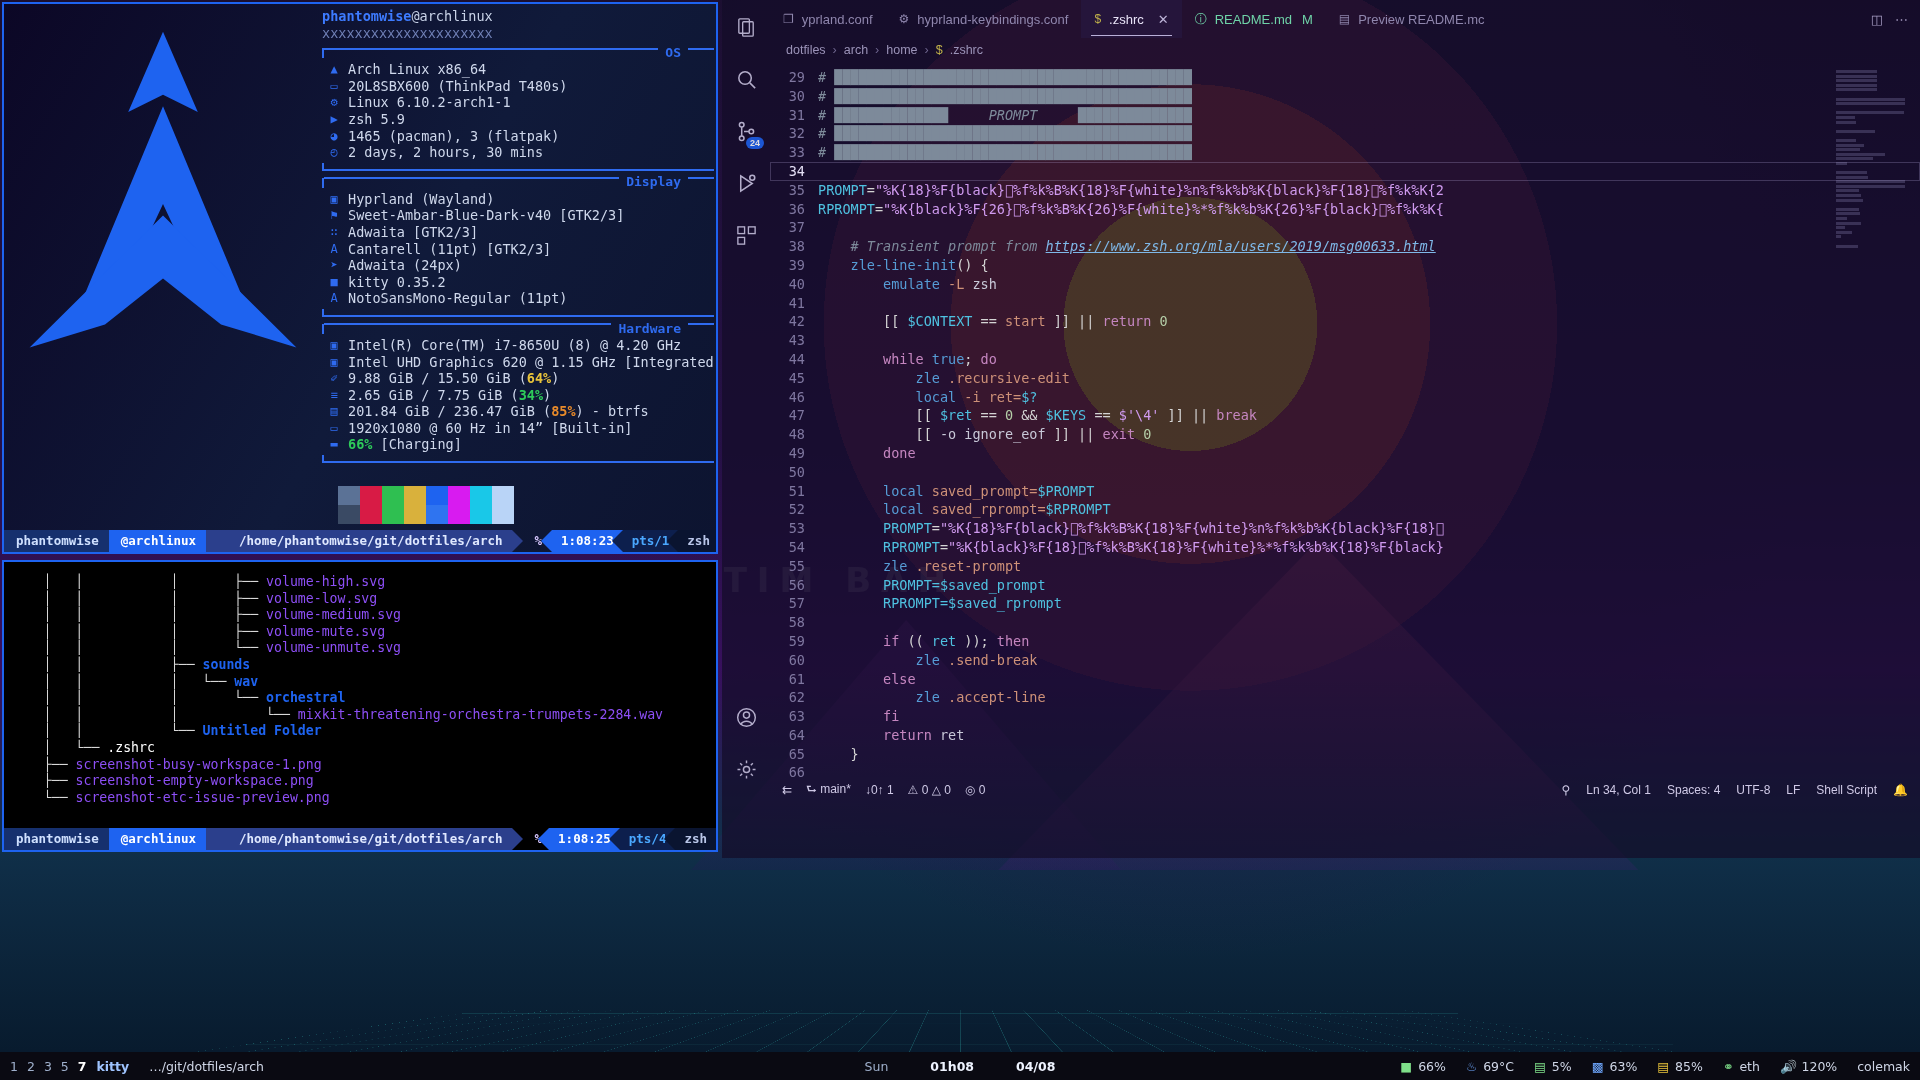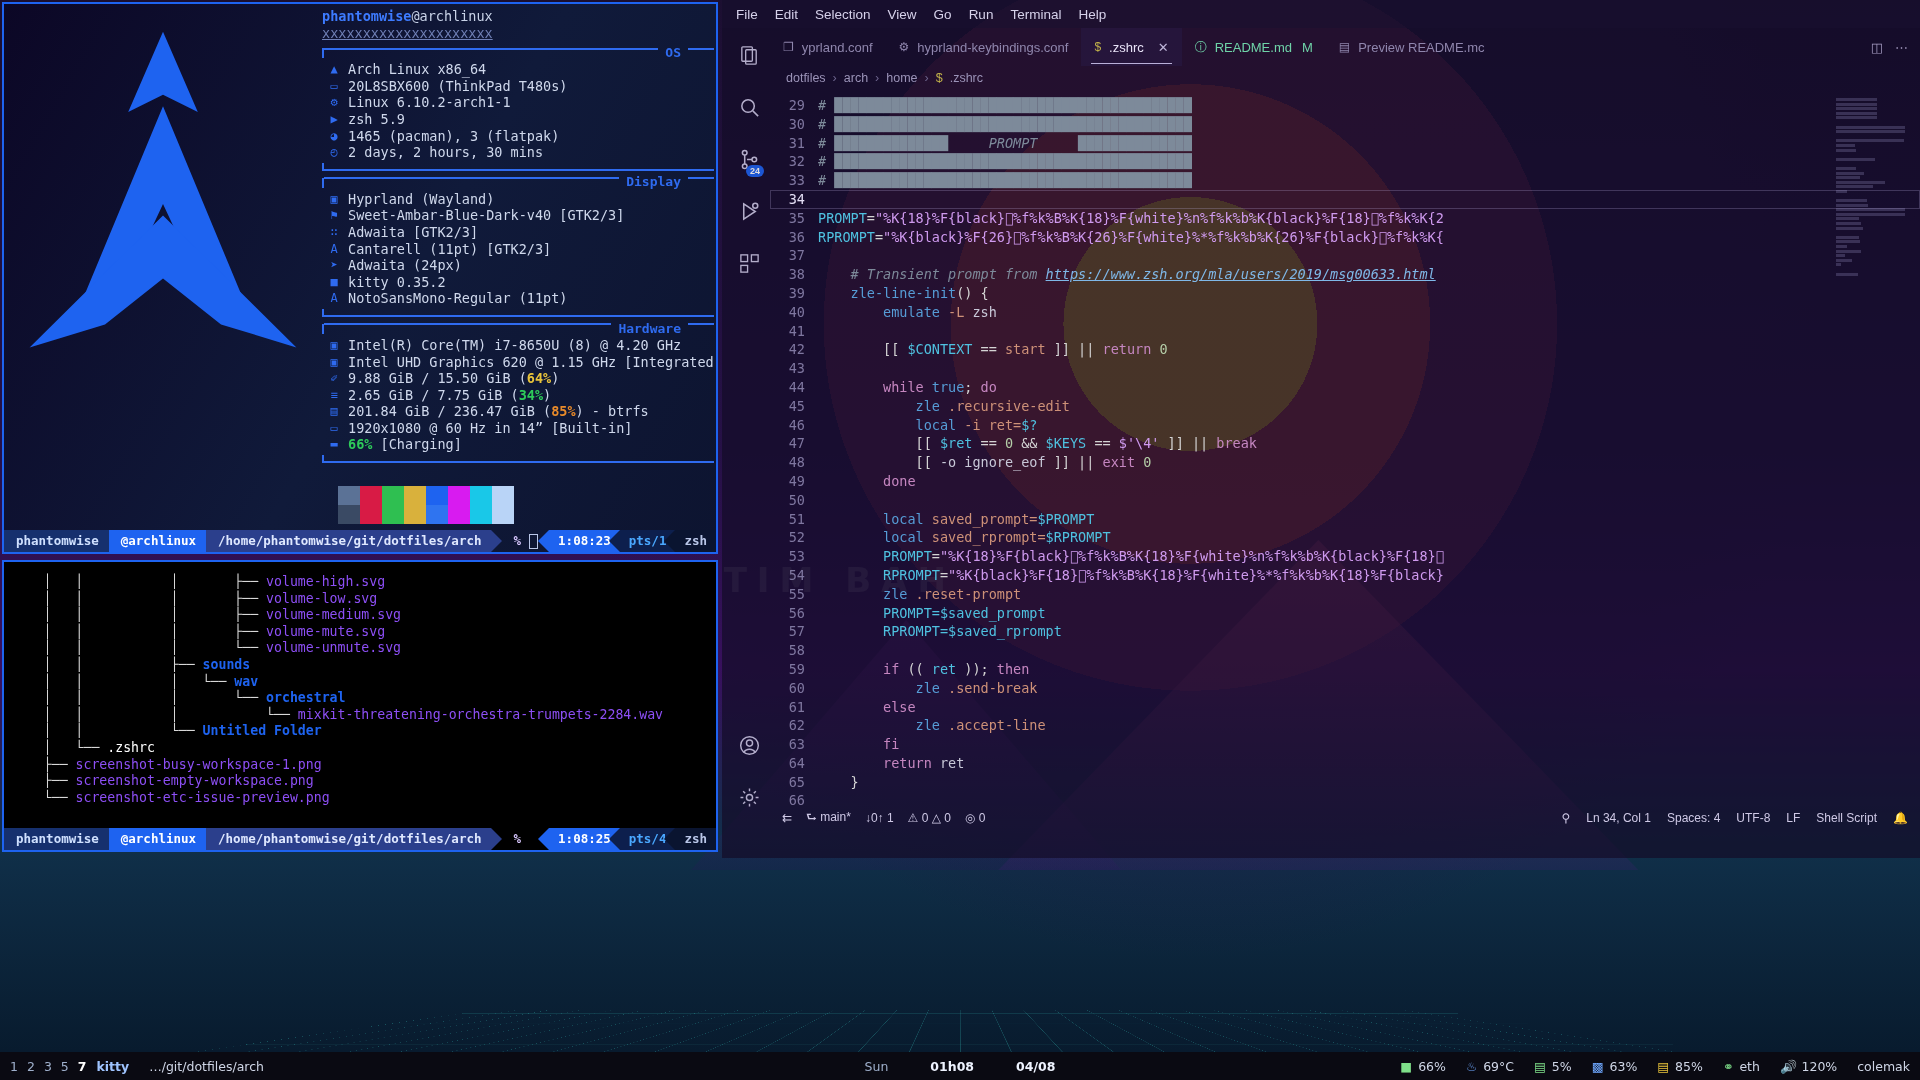--- a/index.html
+++ b/index.html
@@ -32,21 +32,21 @@
   .term.bot{left:2px;top:560px;width:716px;height:292px;background:#000;}
   .term-body{position:relative;height:100%;padding:8px 10px;color:#c9d3e8;
      font-family:"DejaVu Sans Mono",monospace;font-size:13.5px;line-height:16.6px;}
   
   .archlogo{position:absolute;left:14px;top:22px;width:290px;height:330px;}
   .archlogo svg{width:100%;height:100%;}
 
   .ffcol{position:absolute;left:318px;top:4px;width:392px;}
   .ff-user{color:#3d7bff;font-weight:700;}
   .ff-user .at{color:#c9d3e8;font-weight:400;}
-  .ff-rule{color:#6f7fb5;letter-spacing:0px;text-decoration:underline;}
+  .ff-rule{color:#6f7fb5;letter-spacing:0px;}
   .ff-sec{position:relative;margin-top:4px;}
   .ff-sec-top{display:flex;align-items:center;color:#2f6bf0;height:16px;}
   .ff-sec-top .corner{width:2px;height:10px;border-left:2px solid #2f6bf0;border-top:2px solid #2f6bf0;}
   .ff-sec-top .line{flex:1;border-top:2px solid #2f6bf0;margin-top:-9px;}
   .ff-sec-top .ttl{padding:0 7px;color:#2f6bf0;font-weight:700;font-size:13px;}
   .ff-sec-top .line2{width:26px;border-top:2px solid #2f6bf0;margin-top:-9px;}
   .ff-sec-bot{border-left:2px solid #2f6bf0;border-bottom:2px solid #2f6bf0;height:8px;margin-top:2px;}
   .ff-row{display:flex;gap:6px;white-space:nowrap;padding-left:4px;}
   .ff-ico{color:#2f6bf0;width:16px;text-align:center;flex:none;font-size:12px;}
   .ff-val{color:#cfd8ec;}
@@ -61,21 +61,21 @@
   .pbar{position:absolute;left:0;right:0;height:22px;display:flex;align-items:center;
      font-family:"DejaVu Sans Mono",monospace;font-size:12.5px;font-weight:700;}
   .pseg{height:22px;display:flex;align-items:center;padding:0 10px 0 12px;color:#fff;position:relative;}
   .pseg:after{content:"";position:absolute;right:-11px;top:0;border-left:11px solid currentColor;
      border-top:11px solid transparent;border-bottom:11px solid transparent;}
   .pseg.s1{background:#16306e;color:#16306e;}
   .pseg.s1 span{color:#cfe0ff;}
   .pseg.s2{background:#1e63f0;color:#1e63f0;}
   .pseg.s2 span{color:#fff;}
   .pseg.s3{background:#2b3f8c;color:#2b3f8c;}
-  .pseg.s3 span{color:#dfe8ff;}
+  .pseg.s3 span{color:#dfe8ff;margin-left:21px;}
   .pct{color:#d9c8ff;margin-left:22px;font-weight:700;}
   .cursorblk{display:inline-block;width:9px;height:15px;border:1.5px solid #b9c6e8;margin-left:8px;vertical-align:-3px;}
   .pright{margin-left:auto;display:flex;align-items:center;}
   .rseg{height:22px;display:flex;align-items:center;padding:0 9px;position:relative;color:#fff;}
   .rseg:before{content:"";position:absolute;left:-11px;top:0;border-right:11px solid currentColor;
      border-top:11px solid transparent;border-bottom:11px solid transparent;}
   .rseg.r1{background:#1e63f0;color:#1e63f0;}
   .rseg.r1 span{color:#fff;font-weight:700;}
   .rseg.r2{background:#0d1f4d;color:#0d1f4d;}
   .rseg.r2 span{color:#4aa8ff;font-weight:700;}
@@ -90,21 +90,21 @@
   .tree .gl{color:#d8d8d8;}
 
   
   .vsc{position:absolute;left:722px;top:0;width:1198px;height:858px;background:rgba(20,12,40,.72);
      color:#cfc9e6;font-family:"Liberation Sans",sans-serif;}
   .vsc-menu{height:28px;display:flex;align-items:center;gap:17px;padding-left:14px;
      font-size:13.5px;color:#d6d1ea;background:rgba(26,16,48,.55);}
   .vsc-menu span{cursor:default;}
   .vsc-main{display:flex;height:802px;}
   .act{width:48px;display:flex;flex-direction:column;align-items:center;padding-top:12px;gap:22px;}
-  .act .ai{width:30px;height:30px;display:flex;align-items:center;justify-content:flex-end;position:relative;opacity:.85;font-weight:bold;}
+  .act .ai{width:30px;height:30px;display:flex;align-items:center;justify-content:center;position:relative;opacity:.85;font-weight:bold;}
   .act .ai svg{width:23px;height:23px;}
   .act .spacer{flex:1;}
   .badge{position:absolute;right:-3px;bottom:-3px;background:#1e63f0;color:#fff;border-radius:7px;
      font-size:9px;padding:0 4px;line-height:12px;font-family:"Liberation Sans",sans-serif;}
   .editor-col{flex:1;display:flex;flex-direction:column;min-width:0;}
   .tabs{height:38px;display:flex;align-items:stretch;font-size:13px;}
   .tab{display:flex;align-items:center;gap:8px;padding:0 13px;color:#8f86ad;white-space:nowrap;position:relative;}
   .tab.active{color:#e8e3f7;background:rgba(40,26,70,.55);}
   .tab.active:after{content:"";position:absolute;left:10px;right:10px;bottom:2px;height:1.5px;background:#b9b0d8;}
   .tab .ti{font-size:12px;}
@@ -354,30 +354,20 @@
             </div>
           <div class="rseg r3">
               <span>zsh</span>
             </div>
         </div>
       </div>
     </div>
   </div>
 
   <div class="vsc">
-    <div class="vsc-menu" id="vsc-menu">
-        <span>File</span>
-        <span>Edit</span>
-        <span>Selection</span>
-        <span>View</span>
-        <span>Go</span>
-        <span>Run</span>
-        <span>Terminal</span>
-        <span>Help</span>
-      </div>
 
     <div class="vsc-main">
       <div class="act">
         <div class="ai">
           <svg viewBox="0 0 24 24" fill="none" stroke="#cfc9e6" stroke-width="1.4">
               <rect x="4" y="3" width="11" height="15" rx="1"></rect>
               <rect x="8" y="6" width="11" height="15" rx="1"></rect>
             </svg>
         </div>
         <div class="ai">

